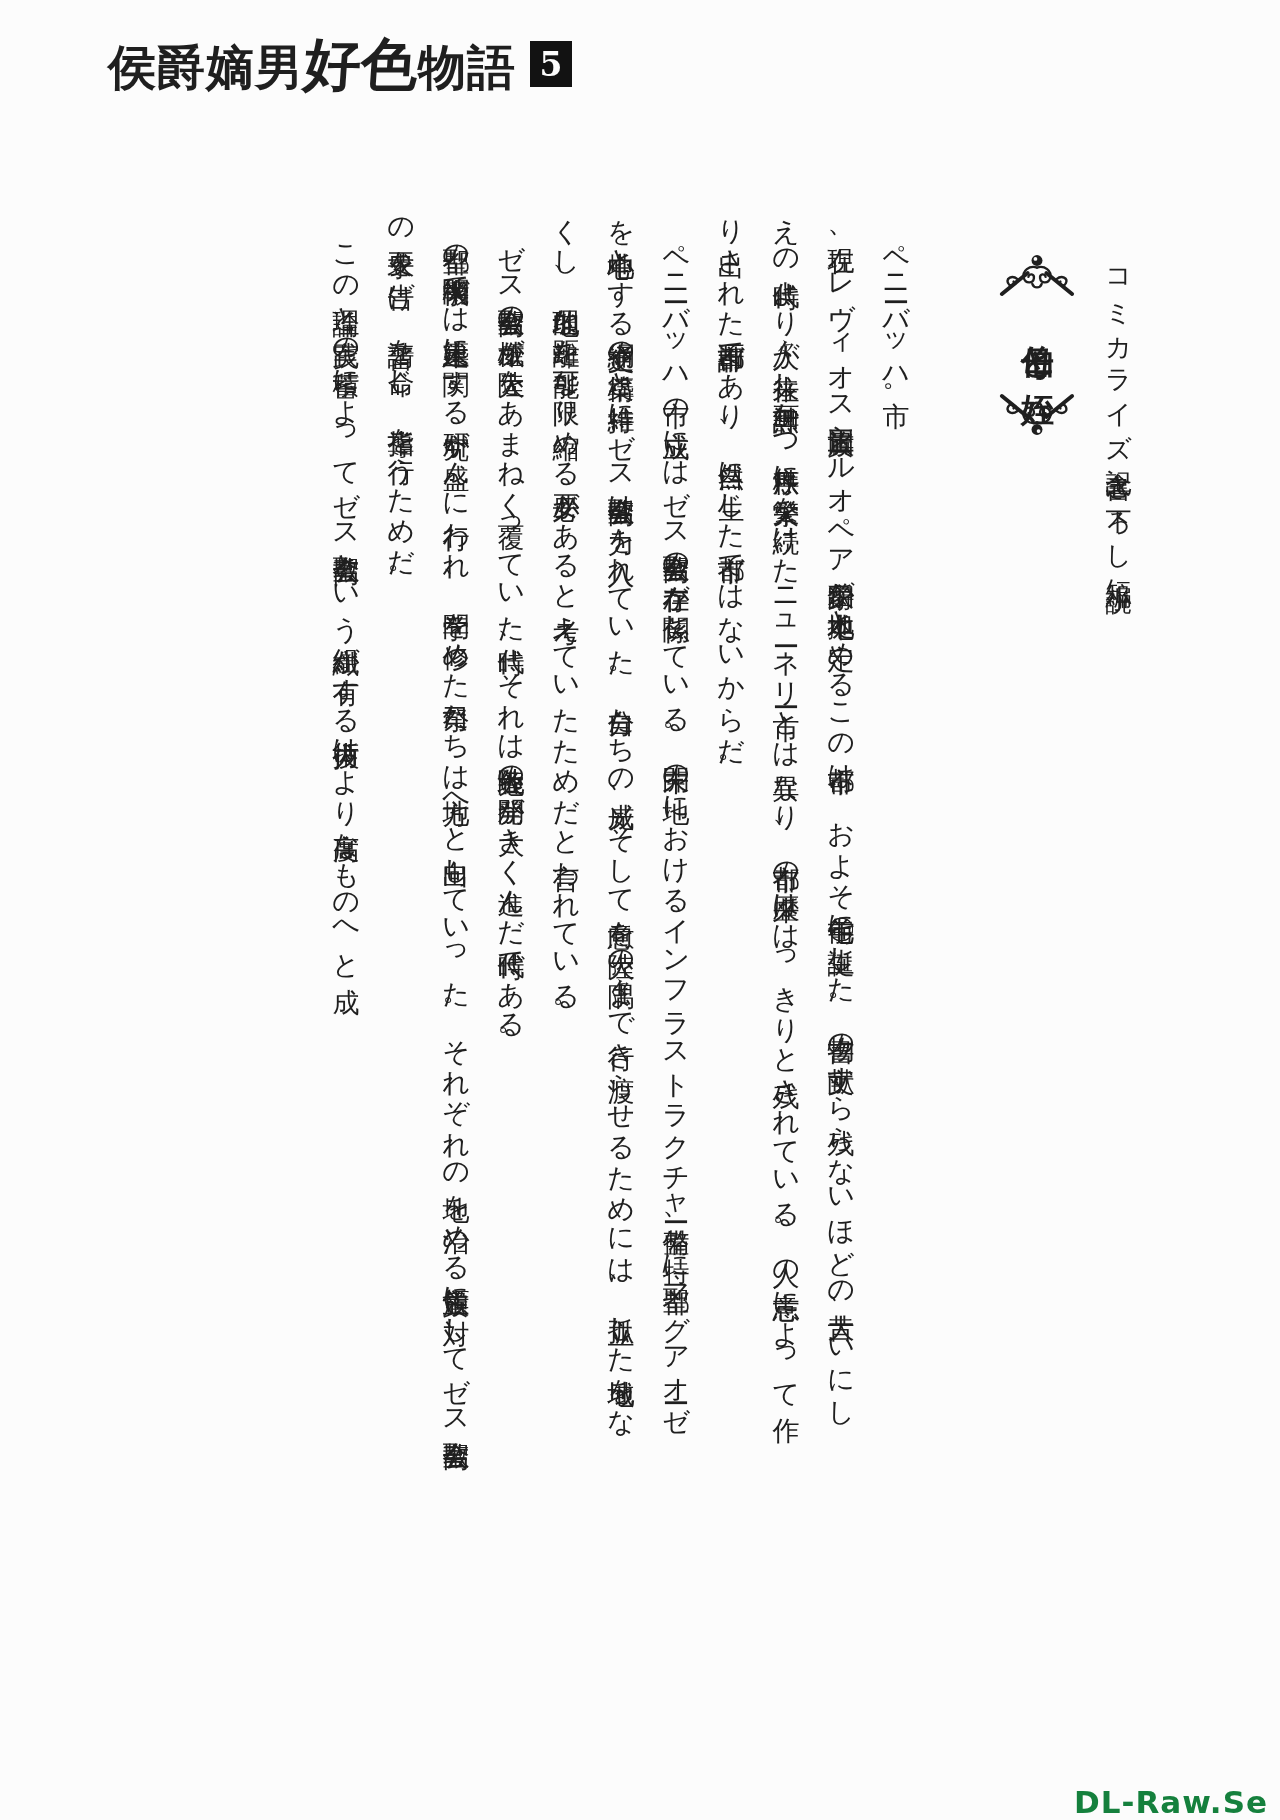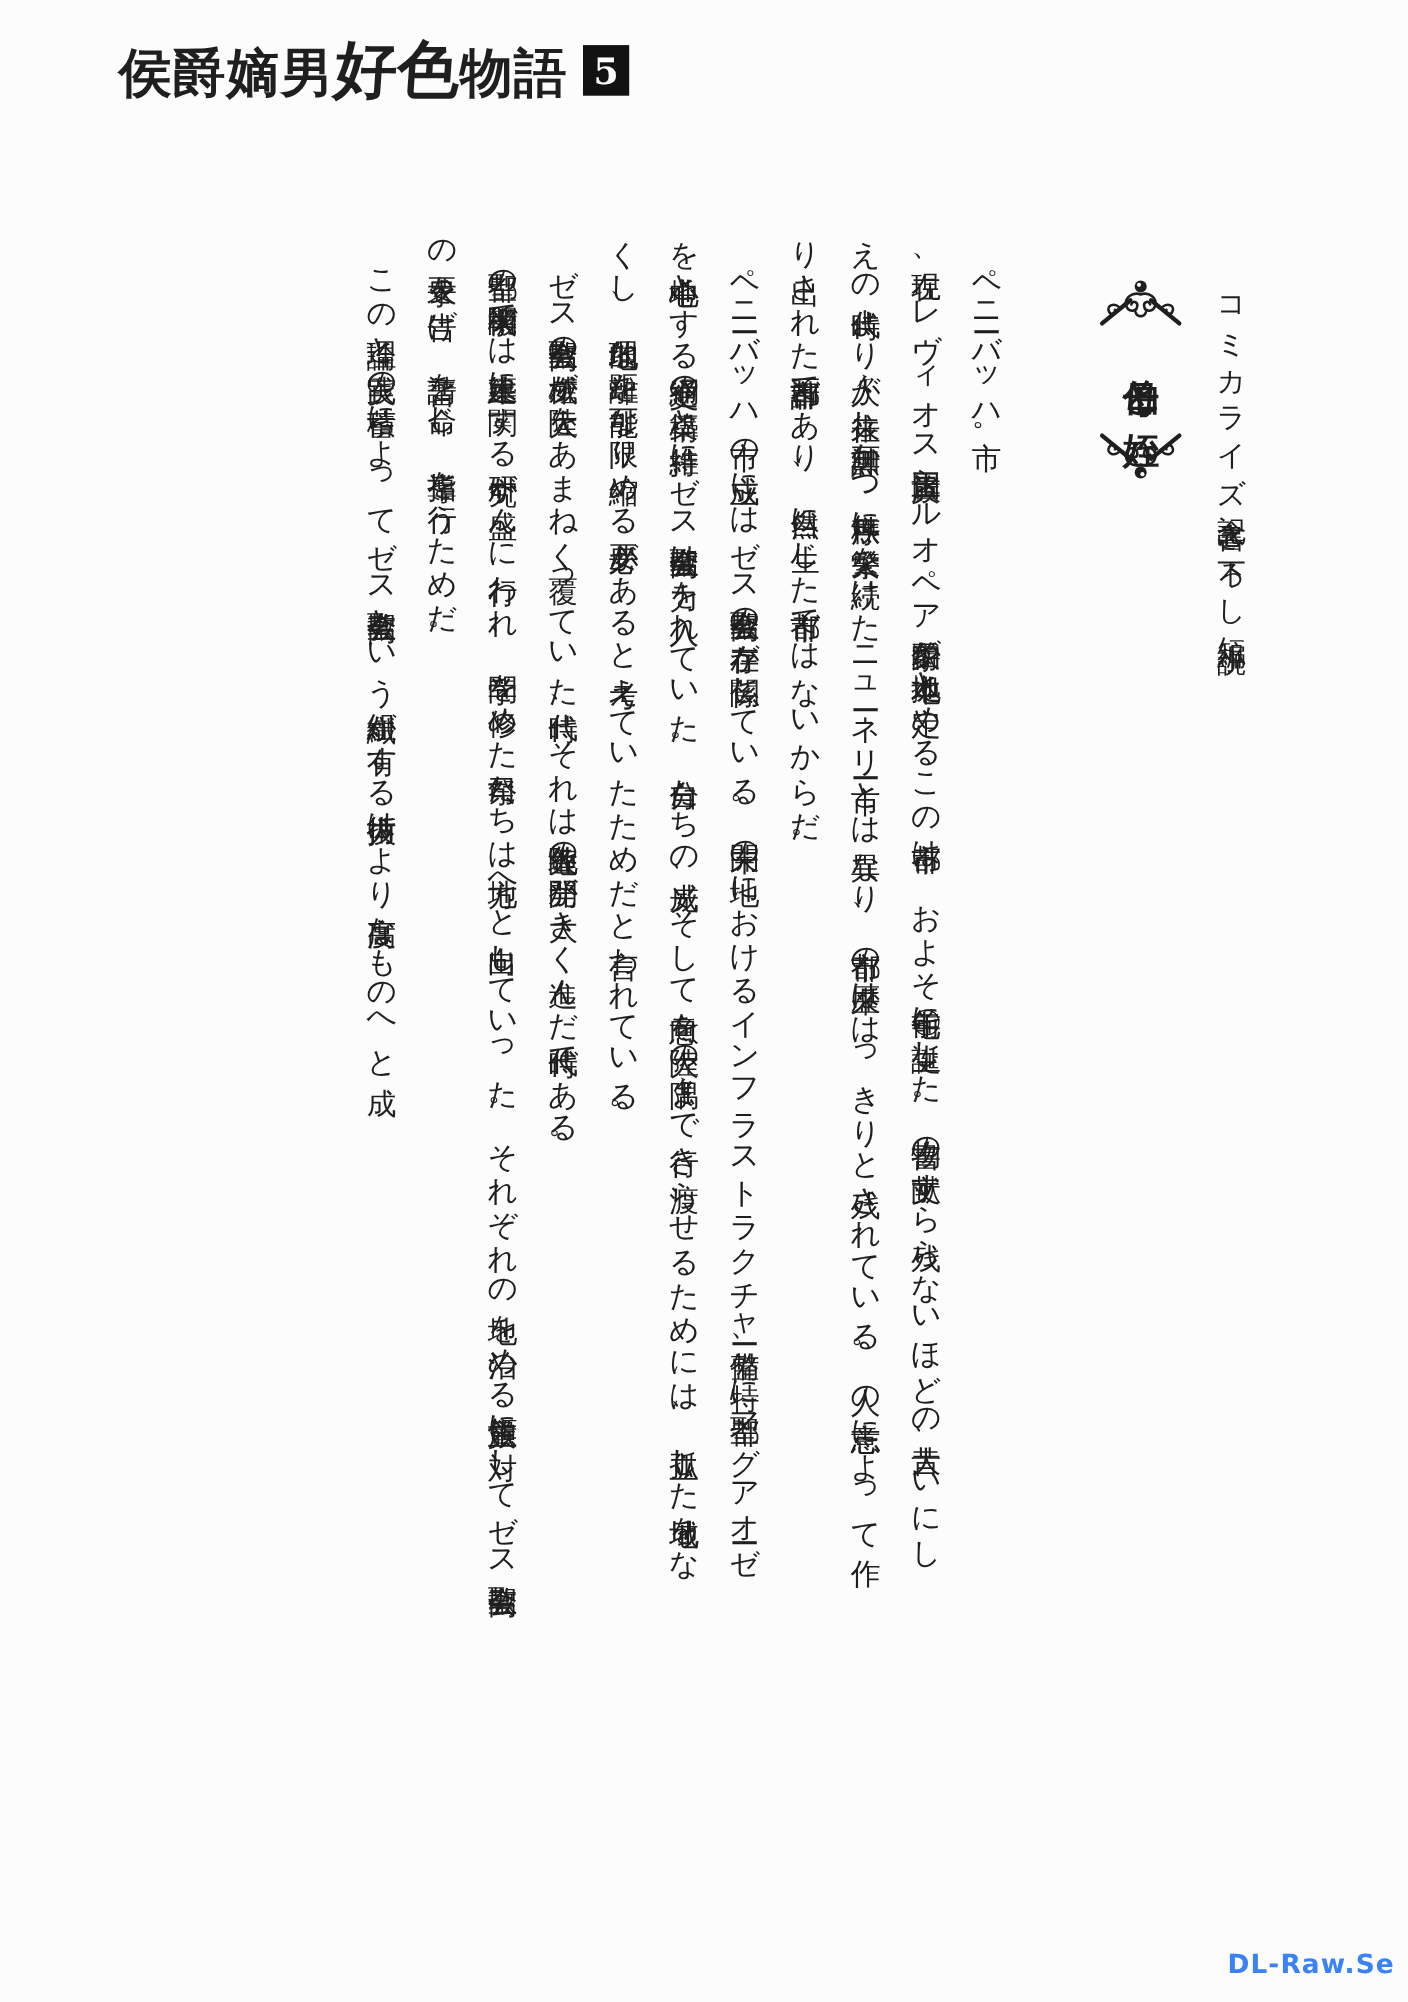--- a/index.html
+++ b/index.html
@@ -73,25 +73,25 @@
     writing-mode:vertical-rl;
     text-orientation:upright;
     font-size:27px;
     line-height:55px;
     letter-spacing:0;
   }
   .story p{margin:0;padding:0;text-indent:1em;}
   
   .watermark{
     position:absolute;
-    right:12px;bottom:20px;
+    right:12px;bottom:0;
     font-family:"DejaVu Sans","Liberation Sans",sans-serif;
     font-weight:bold;
-    font-size:24px;
-    color:#3b82f6;
+    font-size:31px;
+    color:#15803d;
     letter-spacing:1px;
   }
 </style>
 </head>
 <body>
 
 <div class="page">
 
   <div class="header">
     <div class="series-title"><span>侯爵嫡男</span><span class="accent">好色</span><span>物語</span></div>

